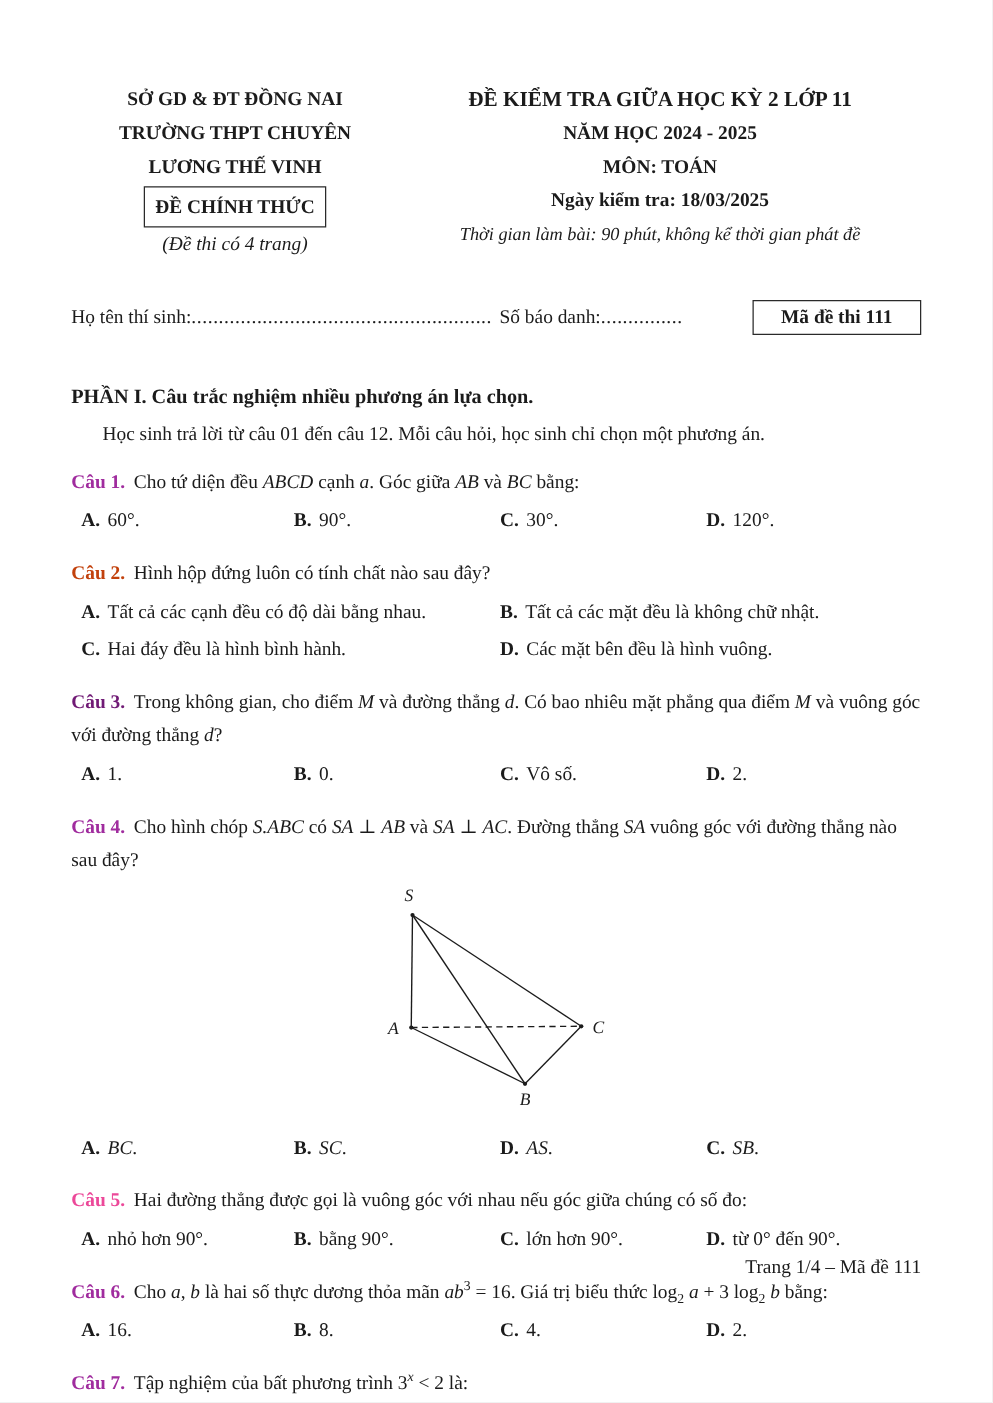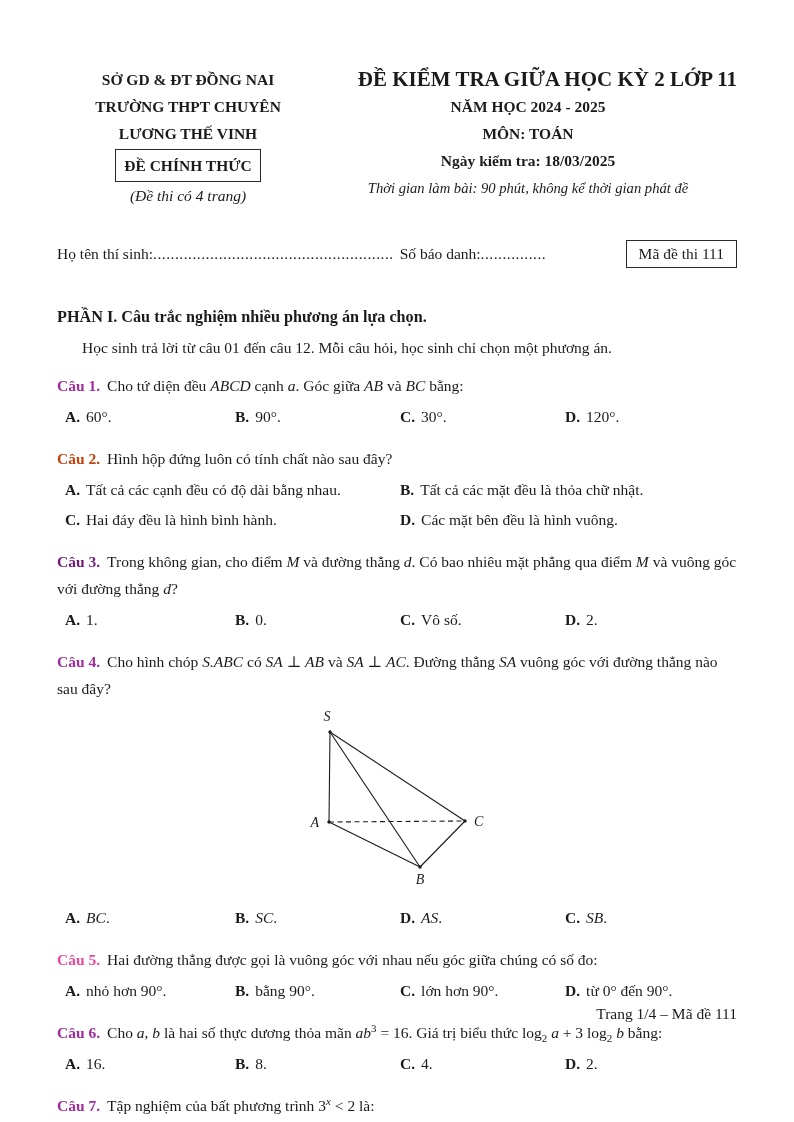--- a/index.html
+++ b/index.html
@@ -15,27 +15,27 @@
   .h-left { width:262px; text-align:center; }
   .h-right { flex:1; text-align:center; }
   .line { line-height:27px; }
   .bold { font-weight:bold; }
   .ital { font-style:italic; }
   .box-line { line-height:30px; }
   .official-box {
     display:inline-block; border:1.3px solid #2a2a2a; font-weight:bold;
     padding:4px 8px; line-height:23px; margin-top:2px;
   }
-  .h-title { font-weight:bold; font-size:21px; line-height:27px;text-align:right; }
+  .h-title { font-weight:bold; font-size:17px; line-height:27px; }
   .h-right .sm { font-size:14.6px; line-height:28px; }
   
   .info-row { margin-top:31px; display:flex; align-items:center; }
   .dots { letter-spacing:0.5px; }
   .code-box {
-    border:1.4px solid #2a2a2a; font-weight:normal; padding:1px 12px;
+    border:1.4px solid #2a2a2a; font-weight:bold; padding:1px 22px;
     margin-left:auto; line-height:24px;
   }
   .gap-sm { display:inline-block; width:6px; }
   
   .sec-head { margin-top:38px; font-weight:bold; font-size:16.2px; line-height:22px; }
   .sec-intro { margin-top:9px; text-indent:25px; line-height:22px; }
   
   .qblock { margin-top:13px; }
   .stem { line-height:27px; }
   .qnum { font-weight:bold; margin-right:7px; }
@@ -98,21 +98,21 @@
           <div class="opt"><span class="olabel">A.</span><span>60°.</span></div>
           <div class="opt"><span class="olabel">B.</span><span>90°.</span></div>
           <div class="opt"><span class="olabel">C.</span><span>30°.</span></div>
           <div class="opt"><span class="olabel">D.</span><span>120°.</span></div>
         </div>
       </div>
       <div class="qblock">
         <div class="stem"><span class="qnum" style="color: #c2410c;">Câu 2.</span><span>Hình hộp đứng luôn có tính chất nào sau đây?</span></div>
         <div class="opts two">
           <div class="opt"><span class="olabel">A.</span><span>Tất cả các cạnh đều có độ dài bằng nhau.</span></div>
-          <div class="opt"><span class="olabel">B.</span><span>Tất cả các mặt đều là thỏa chữ nhật.</span></div>
+          <div class="opt"><span class="olabel">B.</span><span>Tất cả các mặt đều là không chữ nhật.</span></div>
           <div class="opt"><span class="olabel">C.</span><span>Hai đáy đều là hình bình hành.</span></div>
           <div class="opt"><span class="olabel">D.</span><span>Các mặt bên đều là hình vuông.</span></div>
         </div>
       </div>
       <div class="qblock">
         <div class="stem"><span class="qnum" style="color: #701a75;">Câu 3.</span><span>Trong không gian, cho điểm </span><span class="it">M</span><span> và đường thẳng </span><span class="it">d</span><span>. Có bao nhiêu mặt phẳng qua điểm </span><span class="it">M</span><span> và vuông góc với đường thẳng </span><span class="it">d</span><span>?</span></div>
         <div class="opts four">
           <div class="opt"><span class="olabel">A.</span><span>1.</span></div>
           <div class="opt"><span class="olabel">B.</span><span>0.</span></div>
           <div class="opt"><span class="olabel">C.</span><span>Vô số.</span></div>

